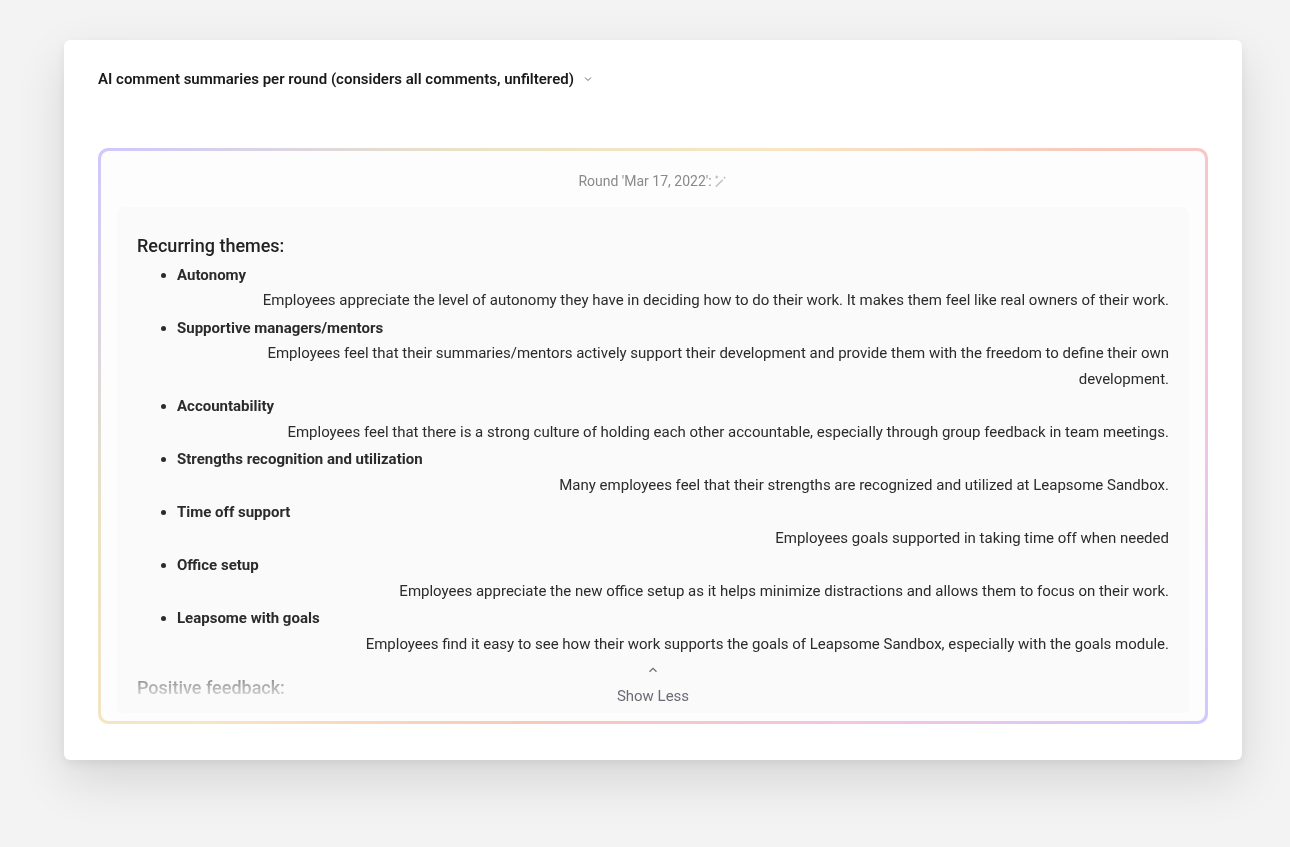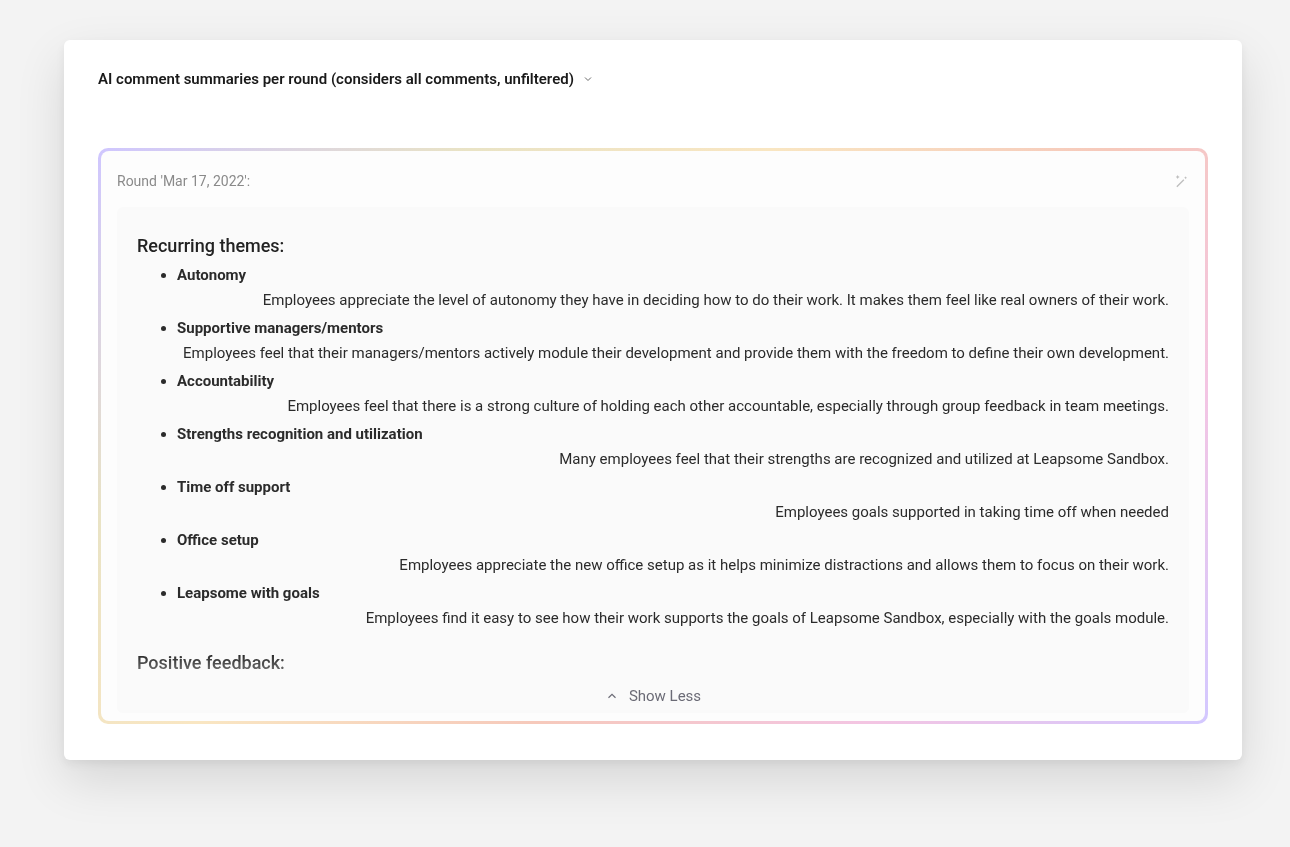--- a/index.html
+++ b/index.html
@@ -62,21 +62,21 @@
     position: relative;
     width: 100%;
     height: 100%;
     background: #fdfdfd;
     border-radius: 8px;
     box-sizing: border-box;
     overflow: hidden;
   }
   .round-head {
     display: flex;
-    justify-content: space-between;
+    justify-content: center;
     align-items: center;
     padding: 22px 16px 12px 16px;
   }
   .round-label {
     font-size: 14px;
     color: #8a8a8a;
   }
   .magic-icon {
     color: #bfbfbf;
     display: inline-flex;
@@ -129,20 +129,21 @@
   .show-less {
     position: absolute;
     left: 0; right: 0; bottom: 8px;
     display: flex;
     justify-content: center;
     align-items: center;
     gap: 10px;
     font-size: 15px;
     color: #6b6b76;
     cursor: pointer;
+    flex-direction: column;
   }
   .show-less .chev-up {
     display: inline-flex;
     color: #6b6b76;
   }
 </style>
 </head>
 <body>
 
 <div class="stage">
@@ -173,21 +174,21 @@
           <div class="content">
 
             <h3>Recurring themes:</h3>
             <ul>
               <li>
                 <span class="theme-title">Autonomy</span>
                 <span class="theme-desc">Employees appreciate the level of autonomy they have in deciding how to do their work. It makes them feel like real owners of their work.</span>
               </li>
               <li>
                 <span class="theme-title">Supportive managers/mentors</span>
-                <span class="theme-desc">Employees feel that their managers/mentors actively module their development and provide them with the freedom to define their own development.</span>
+                <span class="theme-desc">Employees feel that their summaries/mentors actively support their development and provide them with the freedom to define their own development.</span>
               </li>
               <li>
                 <span class="theme-title">Accountability</span>
                 <span class="theme-desc">Employees feel that there is a strong culture of holding each other accountable, especially through group feedback in team meetings.</span>
               </li>
               <li>
                 <span class="theme-title">Strengths recognition and utilization</span>
                 <span class="theme-desc">Many employees feel that their strengths are recognized and utilized at Leapsome Sandbox.</span>
               </li>
               <li>

